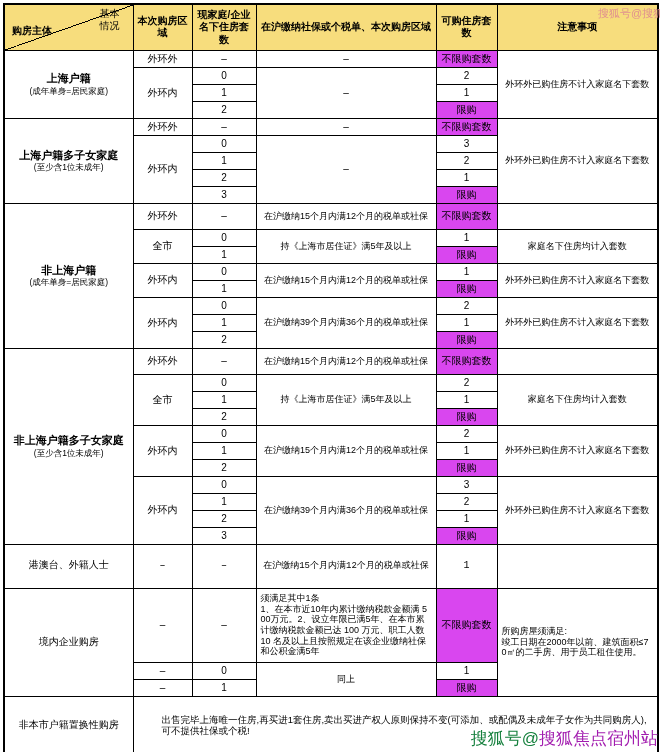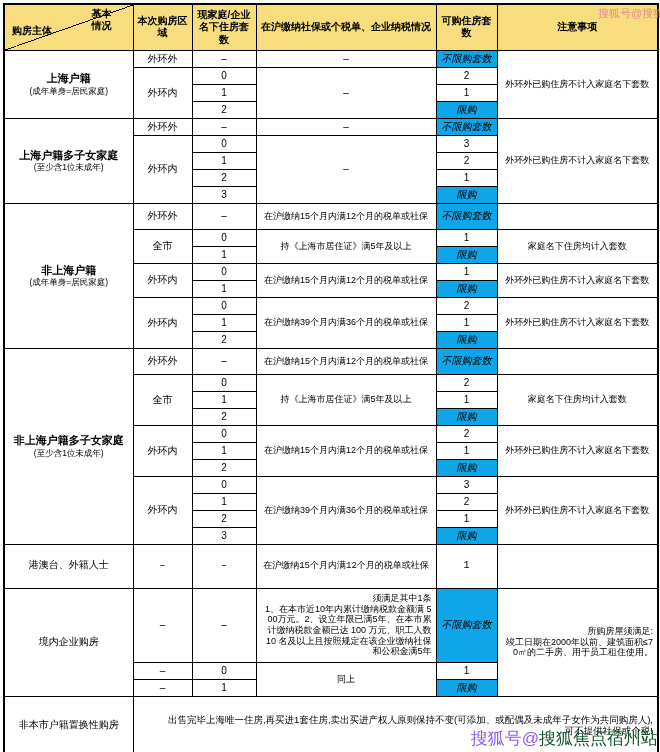--- a/index.html
+++ b/index.html
@@ -26,53 +26,53 @@
   thead th {
     background:#f7dd7d;
     font-weight:bold; font-size:10px; line-height:1.25;
     height:46px;
   }
   tbody tr { height:17px; }
   tbody tr.h2 { height:26px; }
   tbody tr.hp { height:44px;font-family:Liberation Mono, monospace; }
   tbody tr.hc { height:74px; }
   tbody tr.hs { height:58px; }
-  td.gray { background:#0ea5e9;font-style:italic; }
+  td.gray { background:#d946ef; }
   td.tax  { font-size:9px; }
   td.note { font-size:9px;text-align:center; }
-  td.left { text-align:right; white-space:pre-line; padding:2px 4px; }
+  td.left { text-align:left; white-space:pre-line; padding:2px 4px; }
   td.subject .name { font-weight:bold; font-size:11px; }
   td.subject .sub  { font-size:8.5px; margin-top:1px; }
   td.swaptext { font-size:9.5px;padding-left:28px; }
   
   th.corner { position:relative; padding:0; }
   .diag {
     position:absolute; left:0; top:0; right:0; bottom:0;
     background:linear-gradient(to bottom right,
       transparent 49.5%, #000 49.5%, #000 50.6%, transparent 50.6%);
   }
   .c-top {
-    position:absolute; top:3px; right:18px; width:26px;
-    font-weight:bold; font-size:10px; line-height:1.2; word-break:break-all;
+    position:absolute; top:3px; right:10px; width:26px;
+    font-weight:normal; font-size:10px; line-height:1.2; word-break:break-all;
   }
   .c-bottom {
     position:absolute; bottom:12px; left:7px;
     font-weight:bold; font-size:10px;
   }
   
   .wm-top {
     position:absolute; top:6px; left:598px;
     font-size:11px; color:#e08f8f; white-space:nowrap; z-index:5;
   }
   .wm-bottom {
     position:absolute; bottom:2px; right:2px;
     font-size:17px; white-space:nowrap; z-index:5;
   }
-  .wm-bottom .p { color:#8b5cf6; }
-  .wm-bottom .g { color:#14532d; }
+  .wm-bottom .p { color:#15803d; }
+  .wm-bottom .g { color:#a21caf; }
 </style>
 </head>
 <body>
 
 <table class="policy">
   <colgroup>
     <col style="width:129px">
     <col style="width:59px">
     <col style="width:64px">
     <col style="width:180px">
@@ -81,21 +81,21 @@
   </colgroup>
   <thead>
     <tr>
       <th class="corner">
         <span class="diag"></span>
         <span class="c-top">基本情况</span>
         <span class="c-bottom">购房主体</span>
       </th>
       <th>本次购房区域</th>
       <th>现家庭/企业名下住房套数</th>
-      <th>在沪缴纳社保或个税单、企业纳税情况</th>
+      <th>在沪缴纳社保或个税单、本次购房区域</th>
       <th>可购住房套数</th>
       <th>注意事项</th>
     </tr>
   </thead>
   <tbody id="tbody">
       <tr>
         <td rowspan="4" class="subject">
           <div class="name">上海户籍</div>
           <div class="sub">(成年单身=居民家庭)</div>
         </td>

